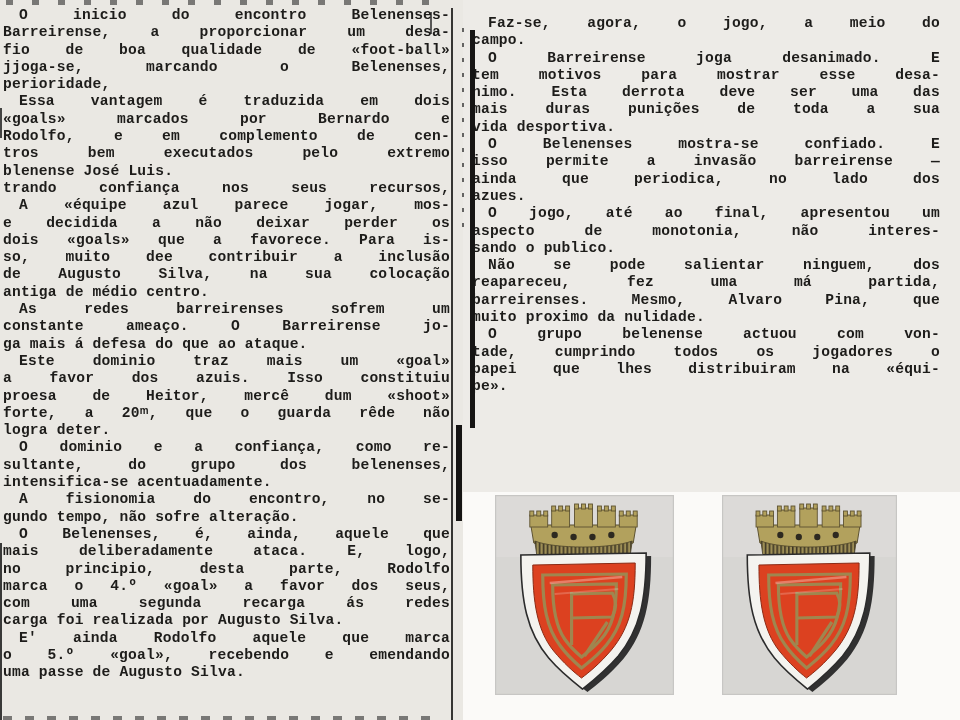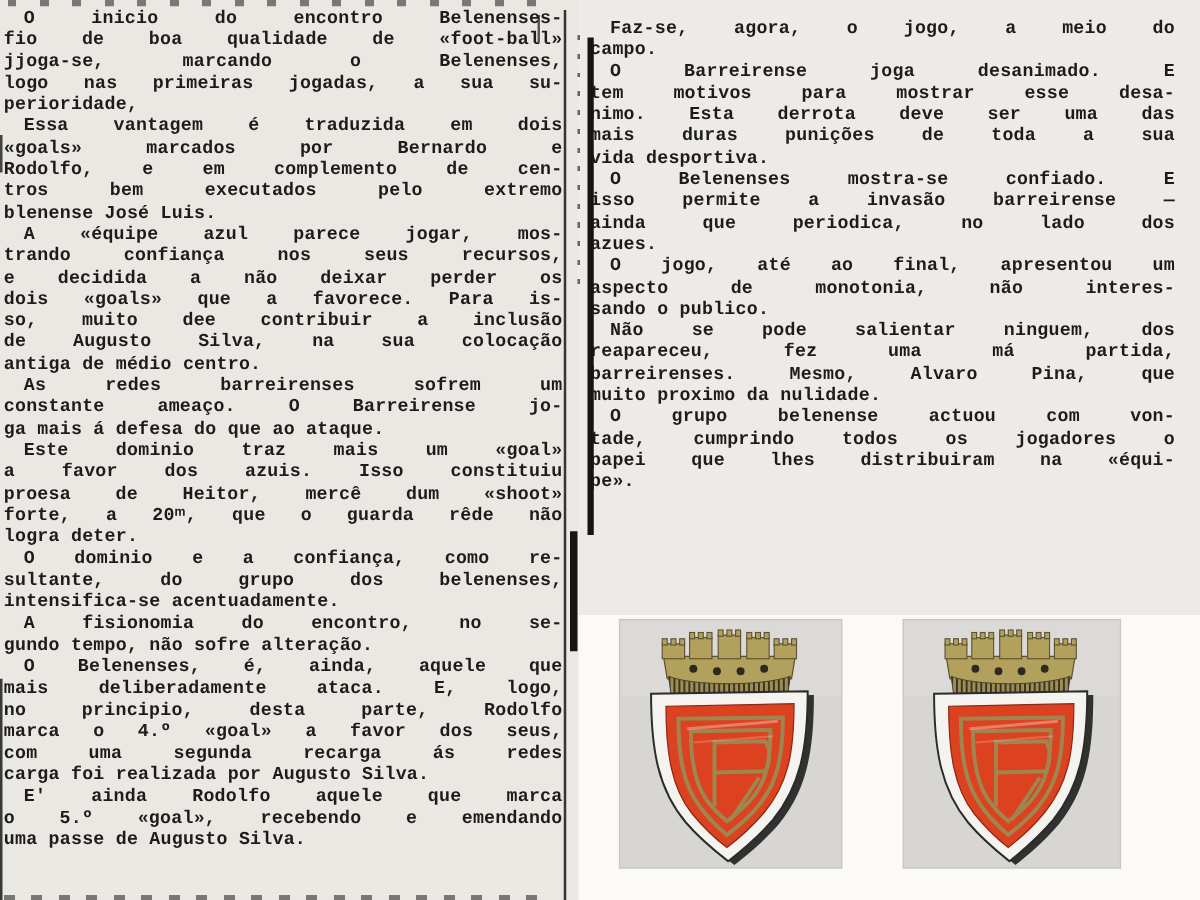--- a/index.html
+++ b/index.html
@@ -47,35 +47,35 @@
 <div class="page">
 
   <div class="bg bg-left"></div>
   <div class="bg bg-right"></div>
   <div class="bg bg-bottom-right"></div>
 
   <div class="cut-strip cut-top"></div>
   <div class="text text-left" id="col-left">
       <div class="para">
         <div class="tline first">O inicio do encontro Belenenses-</div>
+        <div class="tline">Barreirense, a proporcionar um desa-</div>
         <div class="tline">fio de boa qualidade de «foot-ball»</div>
         <div class="tline">jjoga-se, marcando o Belenenses,</div>
-        <div class="tline">logo nas primeiras jogadas, a sua su-</div>
         <div class="tline last">perioridade,</div>
       </div>
       <div class="para">
         <div class="tline first">Essa vantagem é traduzida em dois</div>
         <div class="tline">«goals» marcados por Bernardo e</div>
         <div class="tline">Rodolfo, e em complemento de cen-</div>
         <div class="tline">tros bem executados pelo extremo</div>
         <div class="tline last">blenense José Luis.</div>
       </div>
       <div class="para">
+        <div class="tline">trando confiança nos seus recursos,</div>
         <div class="tline first">A «équipe azul parece jogar, mos-</div>
-        <div class="tline">trando confiança nos seus recursos,</div>
         <div class="tline">e decidida a não deixar perder os</div>
         <div class="tline">dois «goals» que a favorece. Para is-</div>
         <div class="tline">so, muito dee contribuir a inclusão</div>
         <div class="tline">de Augusto Silva, na sua colocação</div>
         <div class="tline last">antiga de médio centro.</div>
       </div>
       <div class="para">
         <div class="tline first">As redes barreirenses sofrem um</div>
         <div class="tline">constante ameaço. O Barreirense jo-</div>
         <div class="tline last">ga mais á defesa do que ao ataque.</div>

